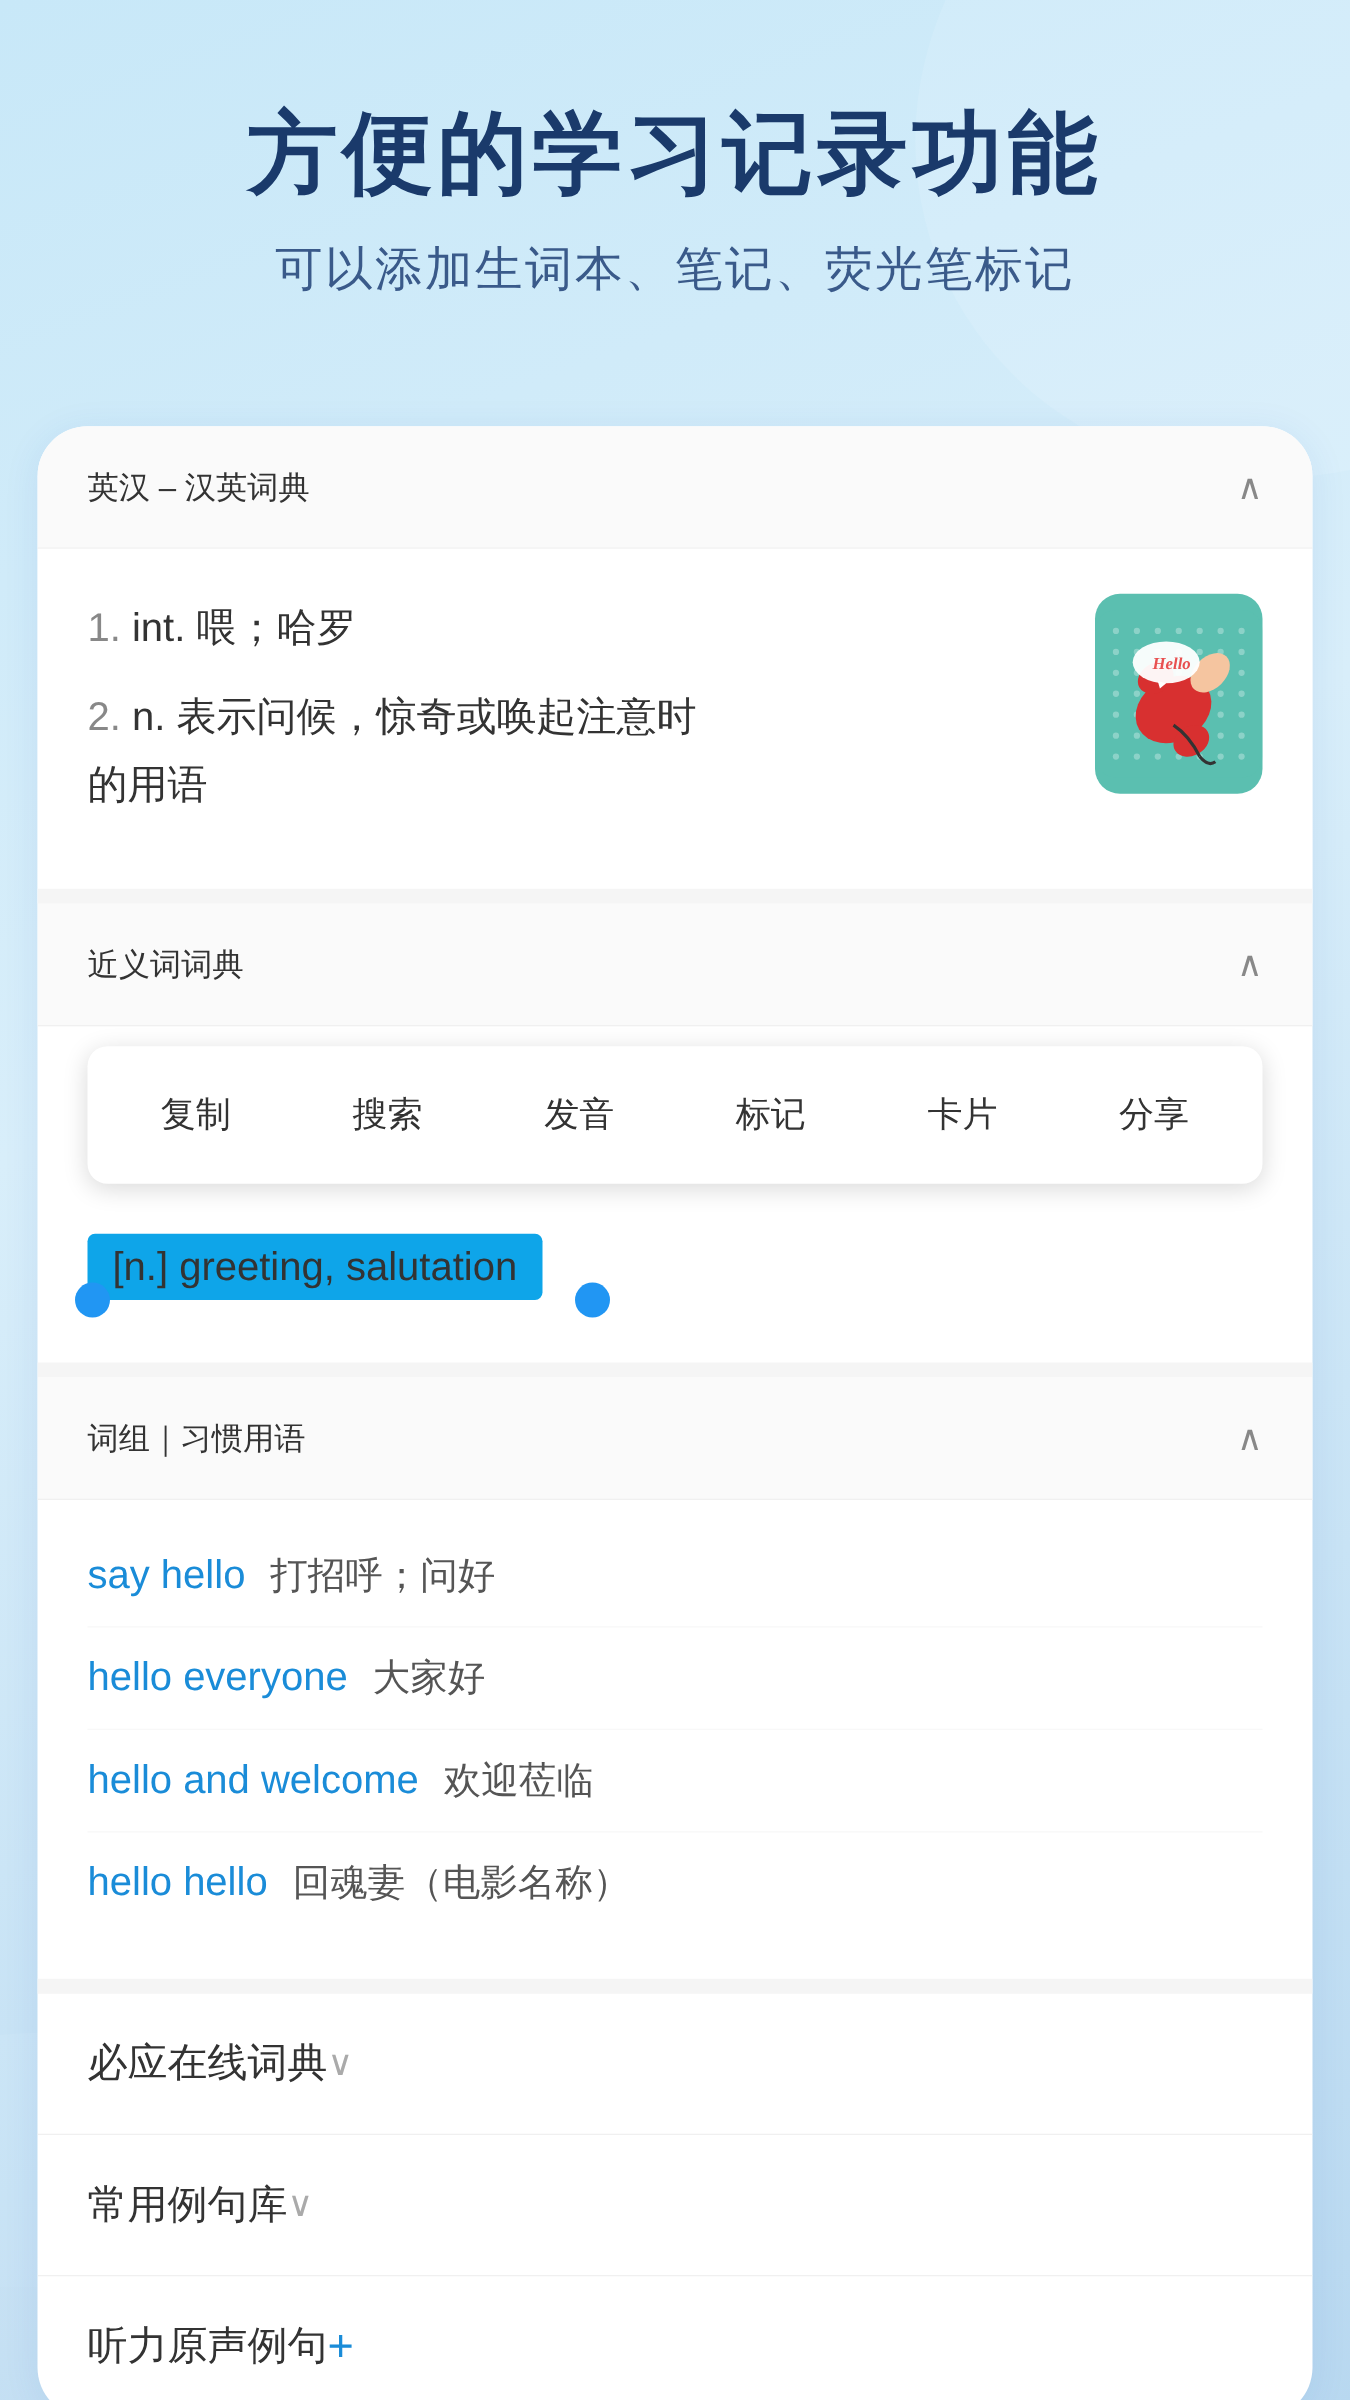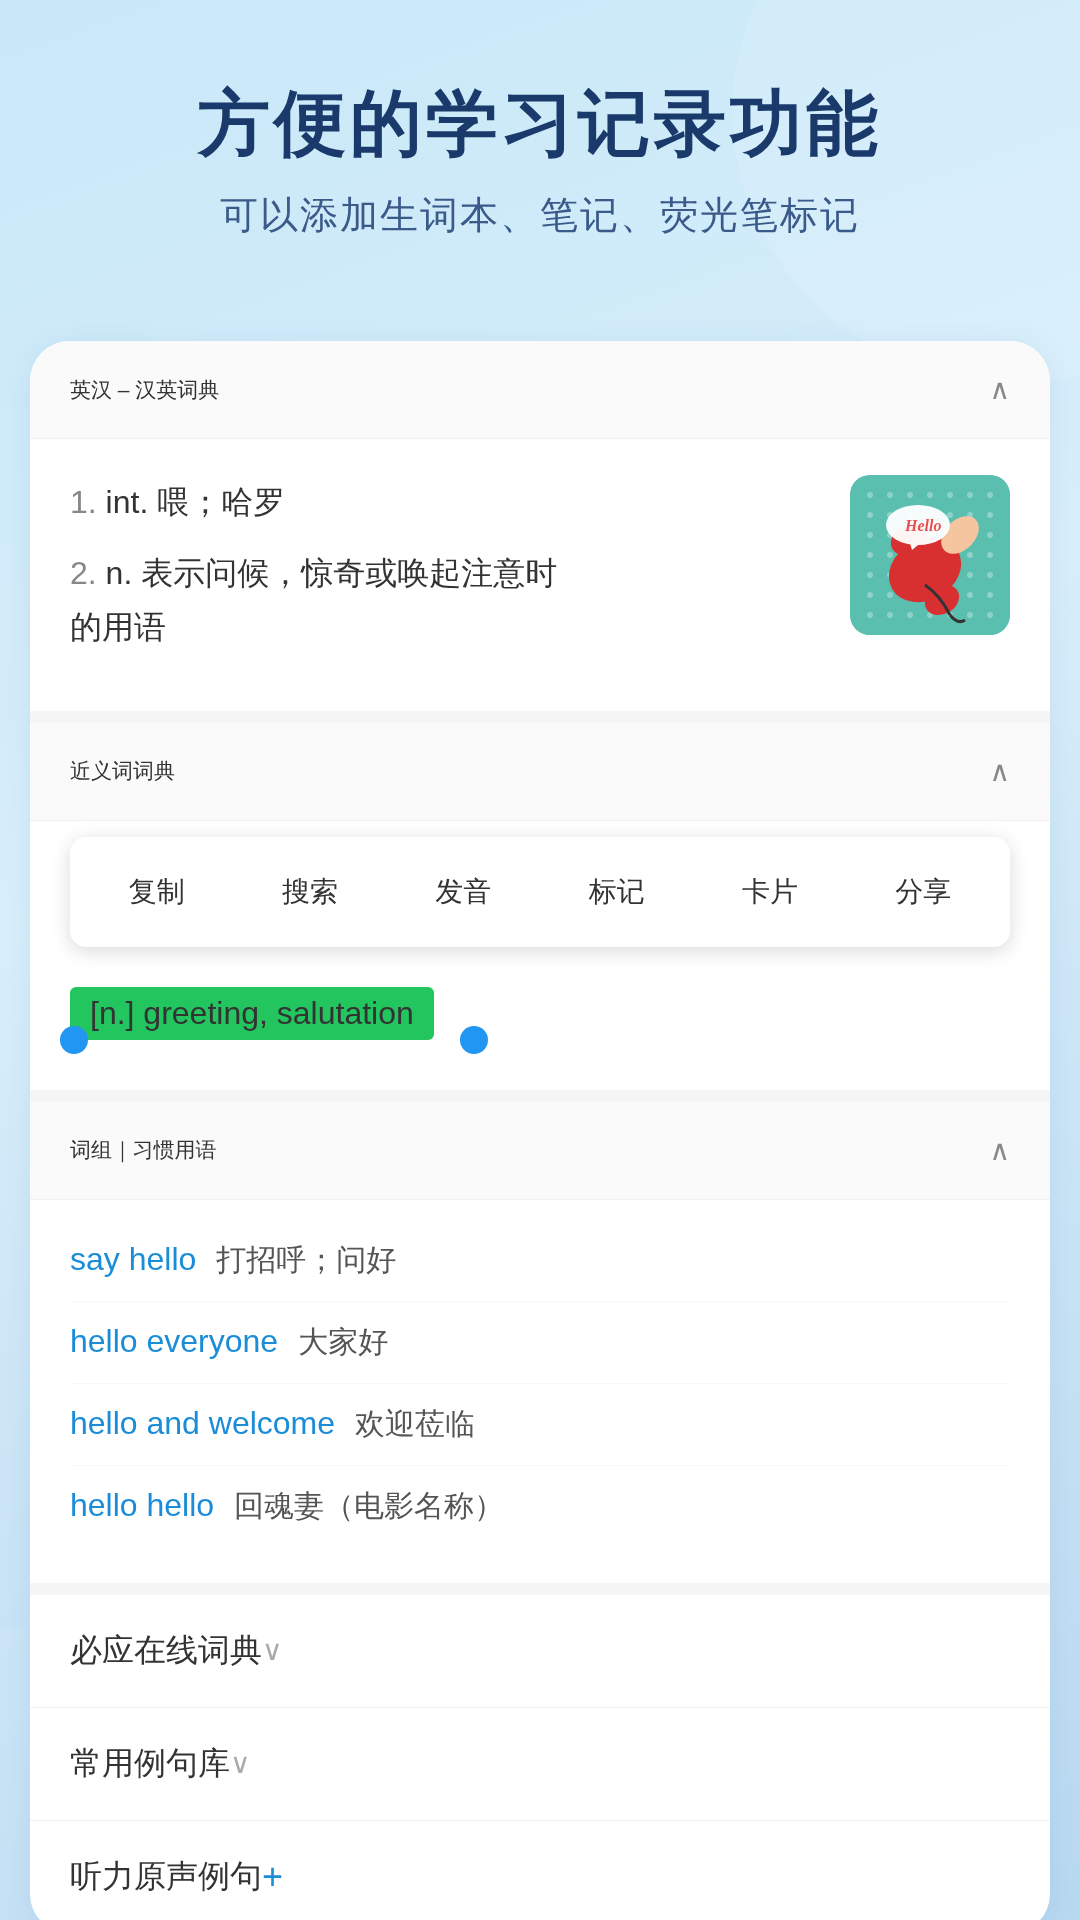--- a/index.html
+++ b/index.html
@@ -51,21 +51,21 @@
     .section-header {
       display: flex;
       justify-content: space-between;
       align-items: center;
       padding: 32px 40px;
       border-bottom: 1px solid #f0f0f0;
       background: #fafafa;
     }
 
     .section-title {
-      font-size: 21px;
+      font-size: 25px;
       color: #333;
       font-weight: 500;
     }
 
     .chevron-icon {
       font-size: 28px;
       color: #888;
     }
 
     
@@ -87,21 +87,21 @@
       color: #333;
       line-height: 1.7;
       margin-bottom: 16px;
     }
 
     .dict-def-item .def-number {
       color: #888;
     }
 
     .hello-image {
-      width: 160px;
+      width: 134px;
       height: 160px;
       border-radius: 20px;
       overflow: hidden;
       flex-shrink: 0;
       background: #5bbfb0;
       display: flex;
       align-items: center;
       justify-content: center;
       position: relative;
     }
@@ -131,21 +131,21 @@
     }
 
     .synonym-content {
       padding: 20px 40px 40px;
       position: relative;
     }
 
     .synonym-text {
       font-size: 32px;
       color: #333;
-      background: #22c55e;
+      background: #0ea5e9;
       display: inline-block;
       padding: 8px 20px;
       border-radius: 6px;
       margin-bottom: 10px;
     }
 
     .text-selection-handle-left {
       width: 28px;
       height: 28px;
       background: #2196F3;

